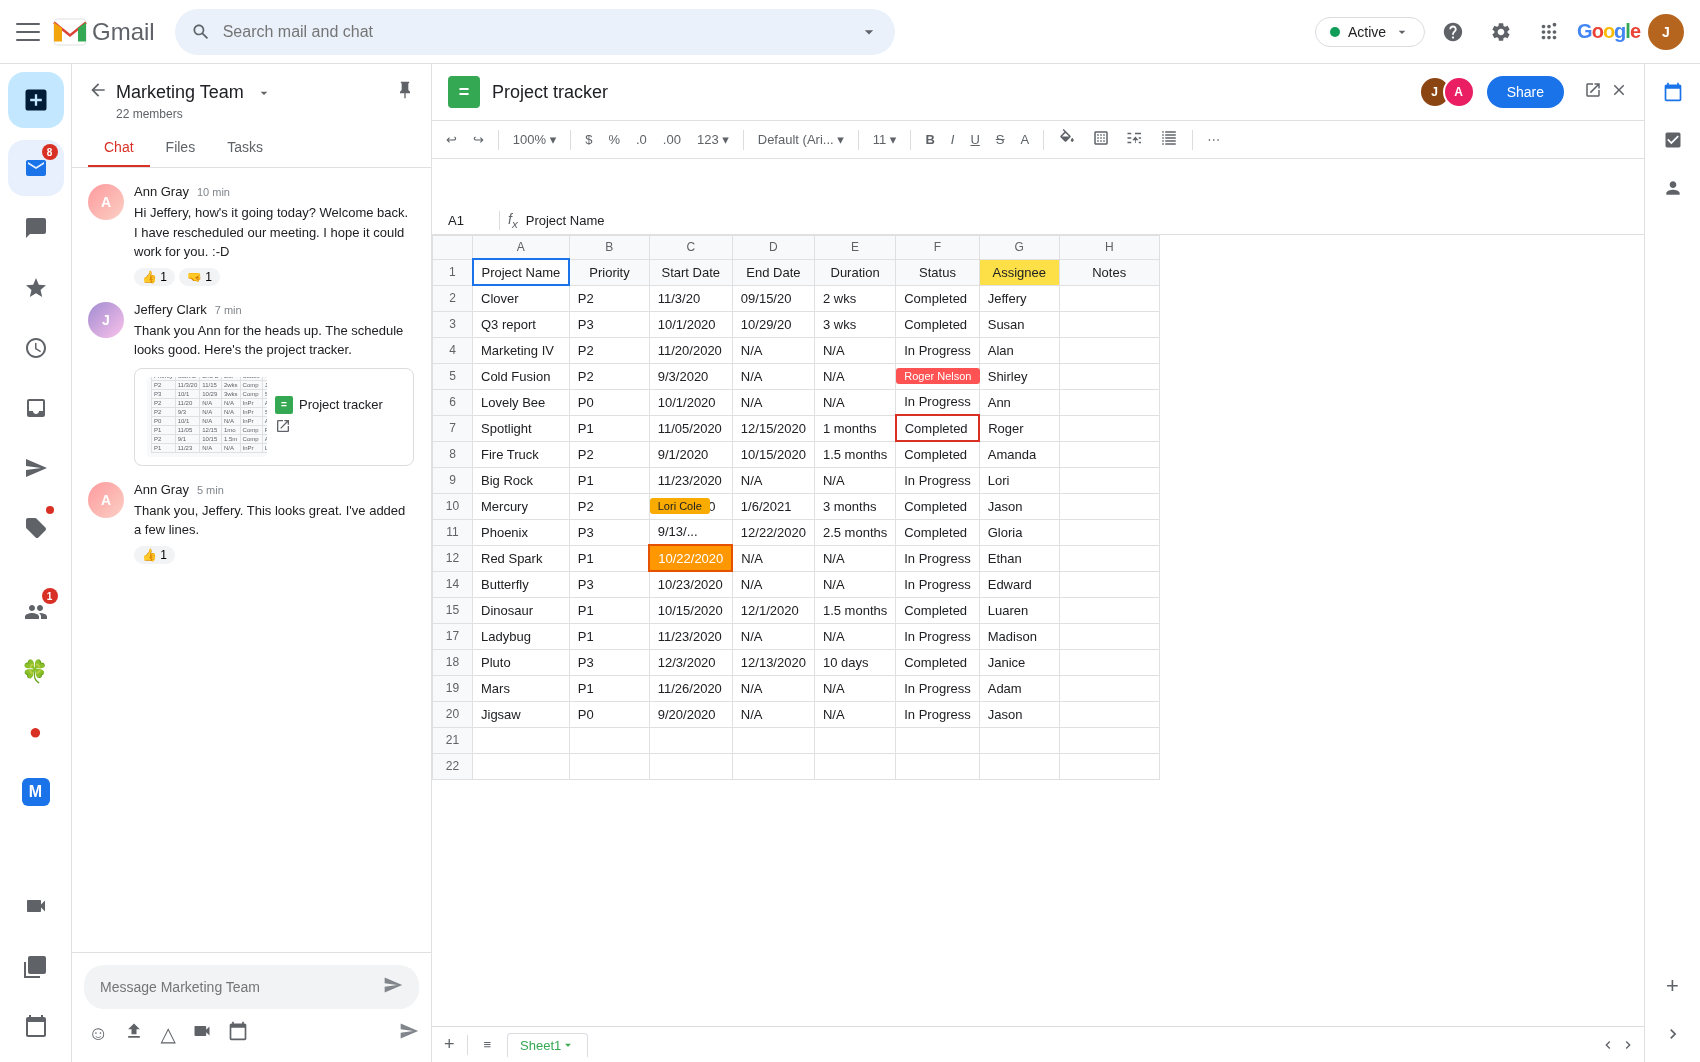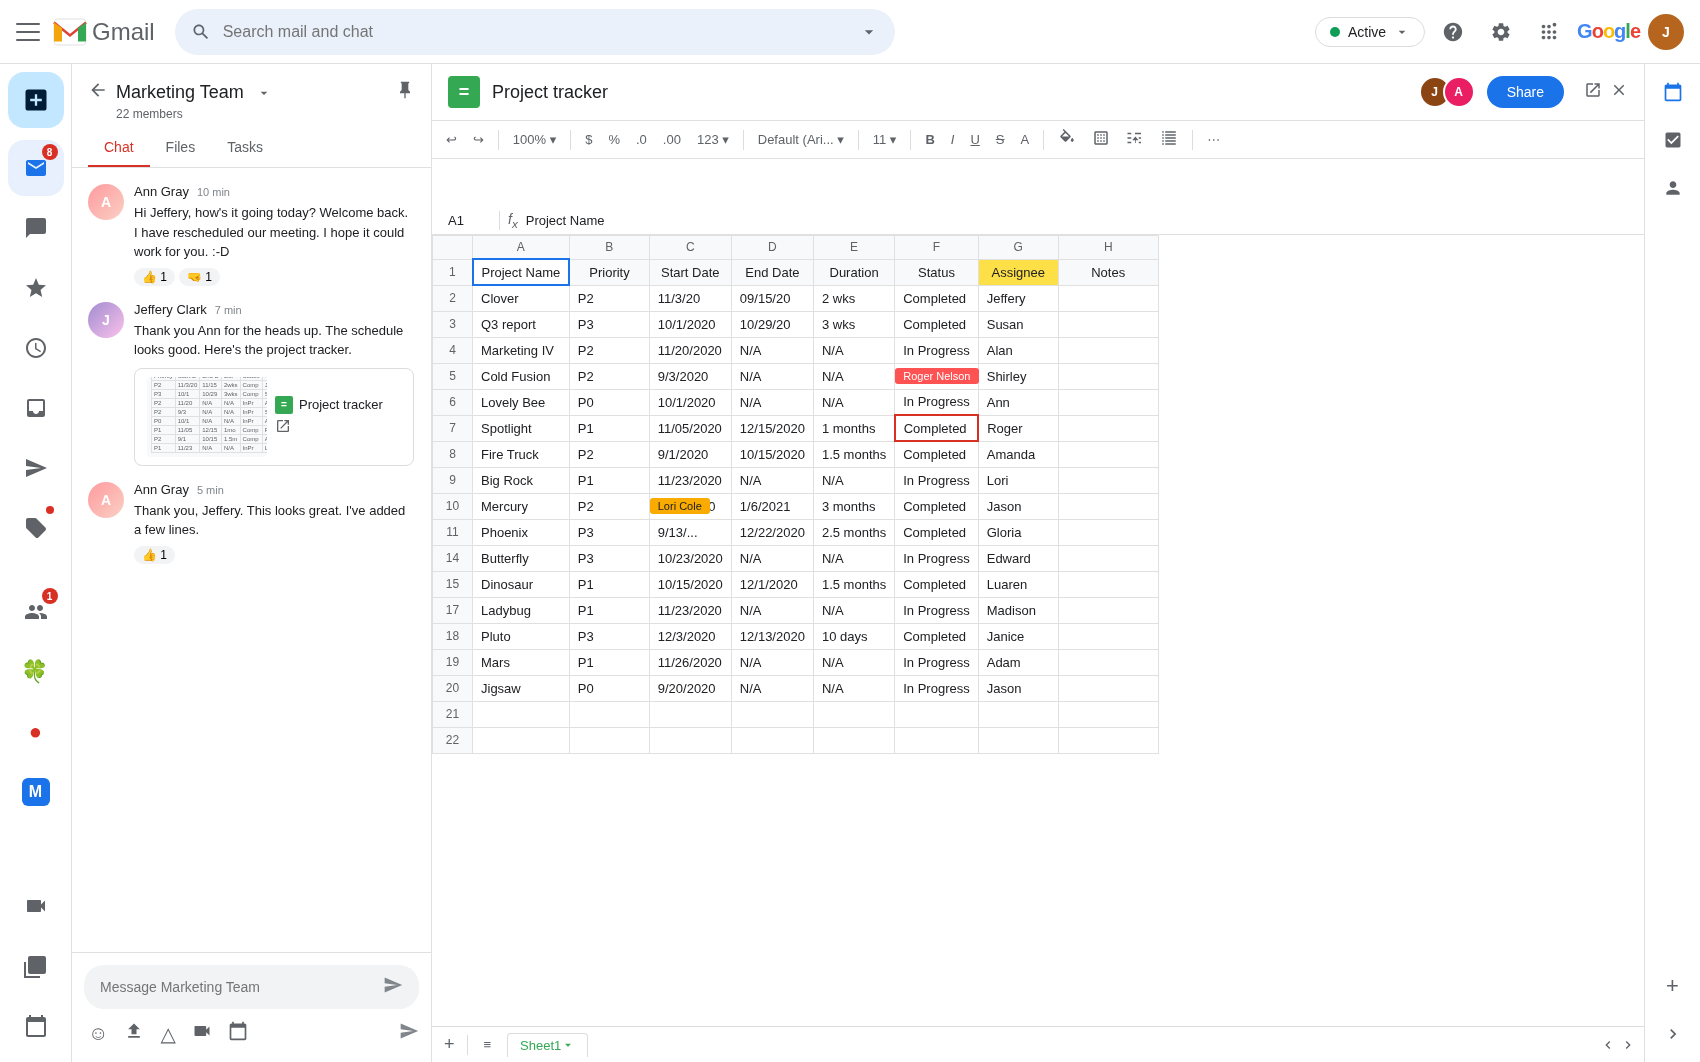--- a/index.html
+++ b/index.html
@@ -699,20 +699,31 @@
               <td class="cell">Phoenix</td>
               <td class="cell">P3</td>
               <td class="cell" style="position: relative;">9/13/...<div class="cursor-tooltip" style="top: -22px; left: 0px; background: rgb(249, 171, 0); color: rgb(32, 33, 36);">Lori Cole</div></td>
               <td class="cell">12/22/2020</td>
               <td class="cell">2.5 months</td>
               <td class="cell">Completed</td>
               <td class="cell">Gloria</td>
               <td class="cell"></td>
             </tr>
             <tr>
+              <td class="row-header">12</td>
+              <td class="cell">Red Spark</td>
+              <td class="cell">P1</td>
+              <td class="cell" style="background: rgb(255, 152, 0); color: white; border: 2px solid rgb(230, 81, 0);">10/22/2020</td>
+              <td class="cell">N/A</td>
+              <td class="cell">N/A</td>
+              <td class="cell">In Progress</td>
+              <td class="cell">Ethan</td>
+              <td class="cell"></td>
+            </tr>
+            <tr>
               <td class="row-header">14</td>
               <td class="cell">Butterfly</td>
               <td class="cell">P3</td>
               <td class="cell">10/23/2020</td>
               <td class="cell">N/A</td>
               <td class="cell">N/A</td>
               <td class="cell">In Progress</td>
               <td class="cell">Edward</td>
               <td class="cell"></td>
             </tr>

